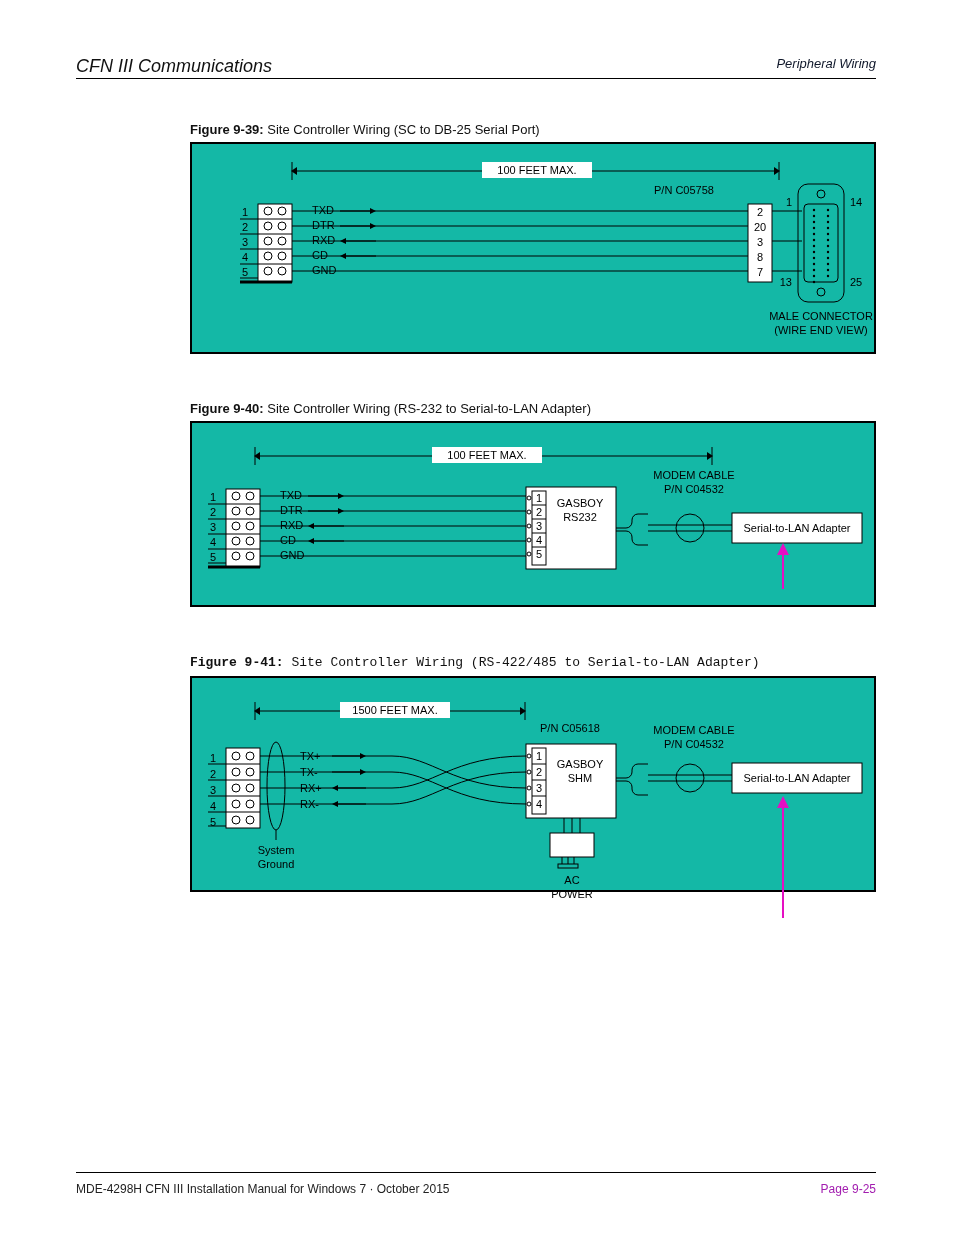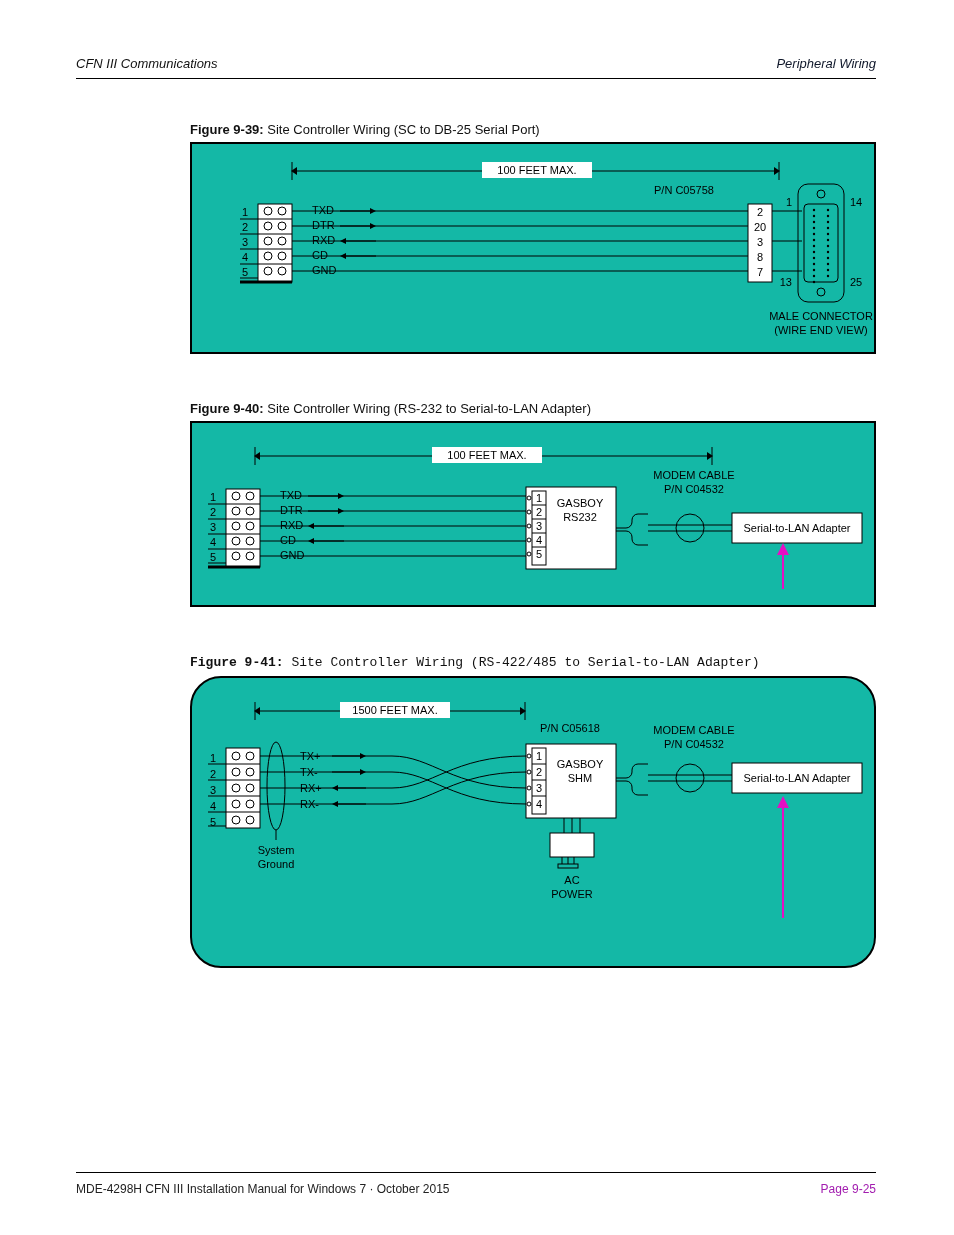--- a/index.html
+++ b/index.html
@@ -16,21 +16,21 @@
     top: 78px; left: 76px; width: 800px;
     border-top: 1px solid #000;
   }
   .page-rule-bottom {
     position: absolute;
     top: 1172px; left: 76px; width: 800px;
     border-top: 1px solid #000;
   }
   .header-left {
     position: absolute; top: 56px; left: 76px;
-    font-size: 13px; font-style: italic; color: #111;
+    font-size: 18px; font-style: italic; color: #111;
   }
   .header-right {
     position: absolute; top: 56px; right: 78px;
     font-size: 13px; font-style: italic; color: #0f172a;
   }
   .footer-left {
     position: absolute; top: 1182px; left: 76px;
     font-size: 12px; color: #222;
   }
   .footer-center {
@@ -282,21 +282,21 @@
 
     <line x1="591" y1="166" x2="591" y2="130" class="magenta" stroke-width="2"></line>
     <polygon points="585,132 597,132 591,120" fill="#e60ec3"></polygon>
   </svg>
 </div>
 
 <div class="fig-caption" style="left:190px; top:655px;font-family:Liberation Mono, monospace;">
   <b>Figure 9-41: </b><span>Site Controller Wiring (RS-422/485 to Serial-to-LAN Adapter)</span>
 </div>
 
-<div class="frame" style="left:190px; top:676px; width:686px; height:292px;border-radius:31px;">
+<div class="frame" style="left:190px; top:676px; width:686px; height:216px;">
   <svg width="686" height="260">
 
     <line x1="68" y1="33" x2="328" y2="33" stroke="#000"></line>
     <polygon points="68,29 68,37 62,33" fill="#000"></polygon>
     <polygon points="328,29 328,37 334,33" fill="#000"></polygon>
     <line x1="63" y1="24" x2="63" y2="42" stroke="#000"></line>
     <line x1="333" y1="24" x2="333" y2="42" stroke="#000"></line>
     <rect x="148" y="24" width="110" height="16" fill="#fff"></rect>
     <text x="203" y="36" class="lbl">1500 FEET MAX.</text>
 

